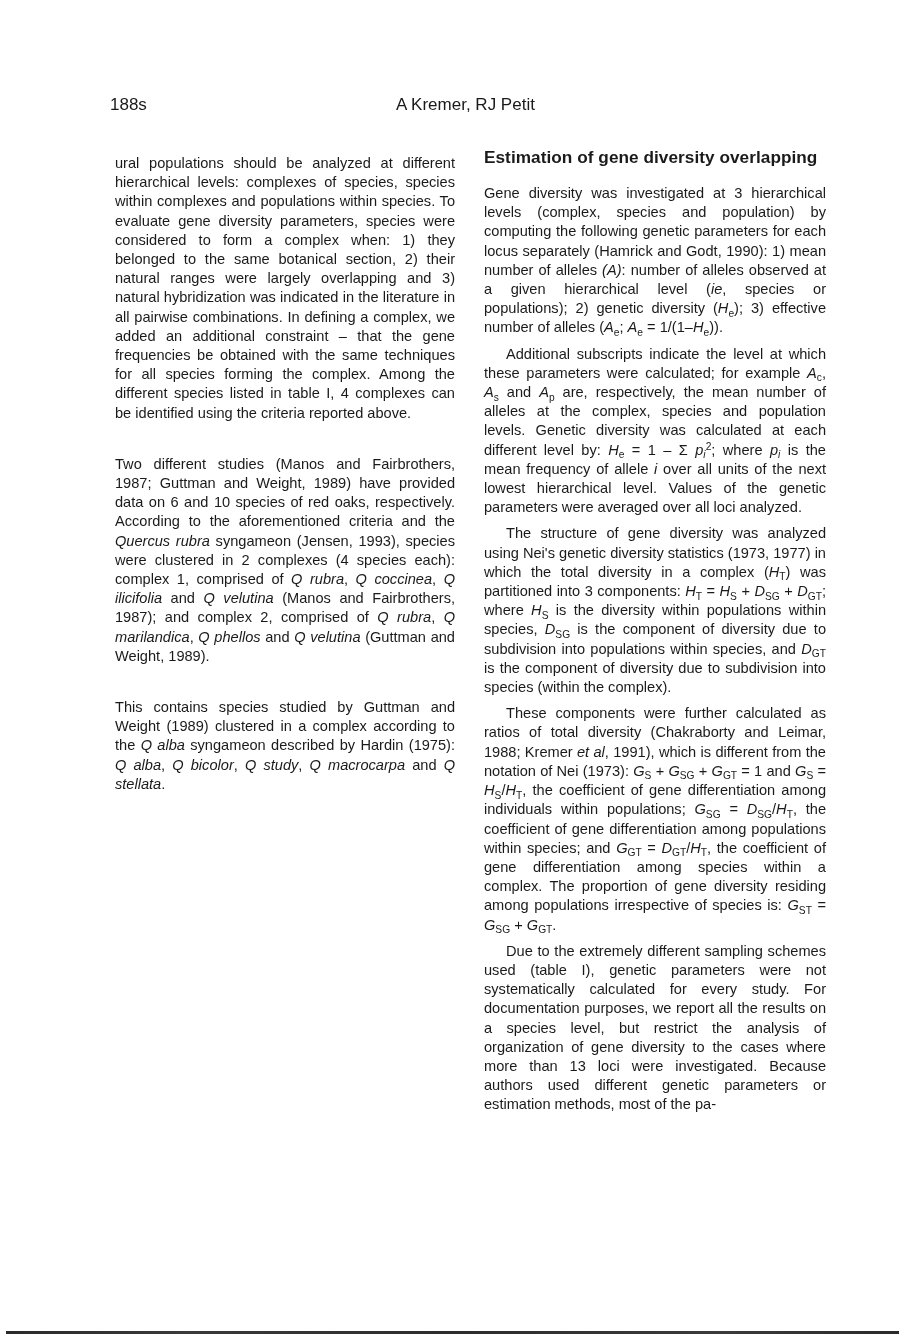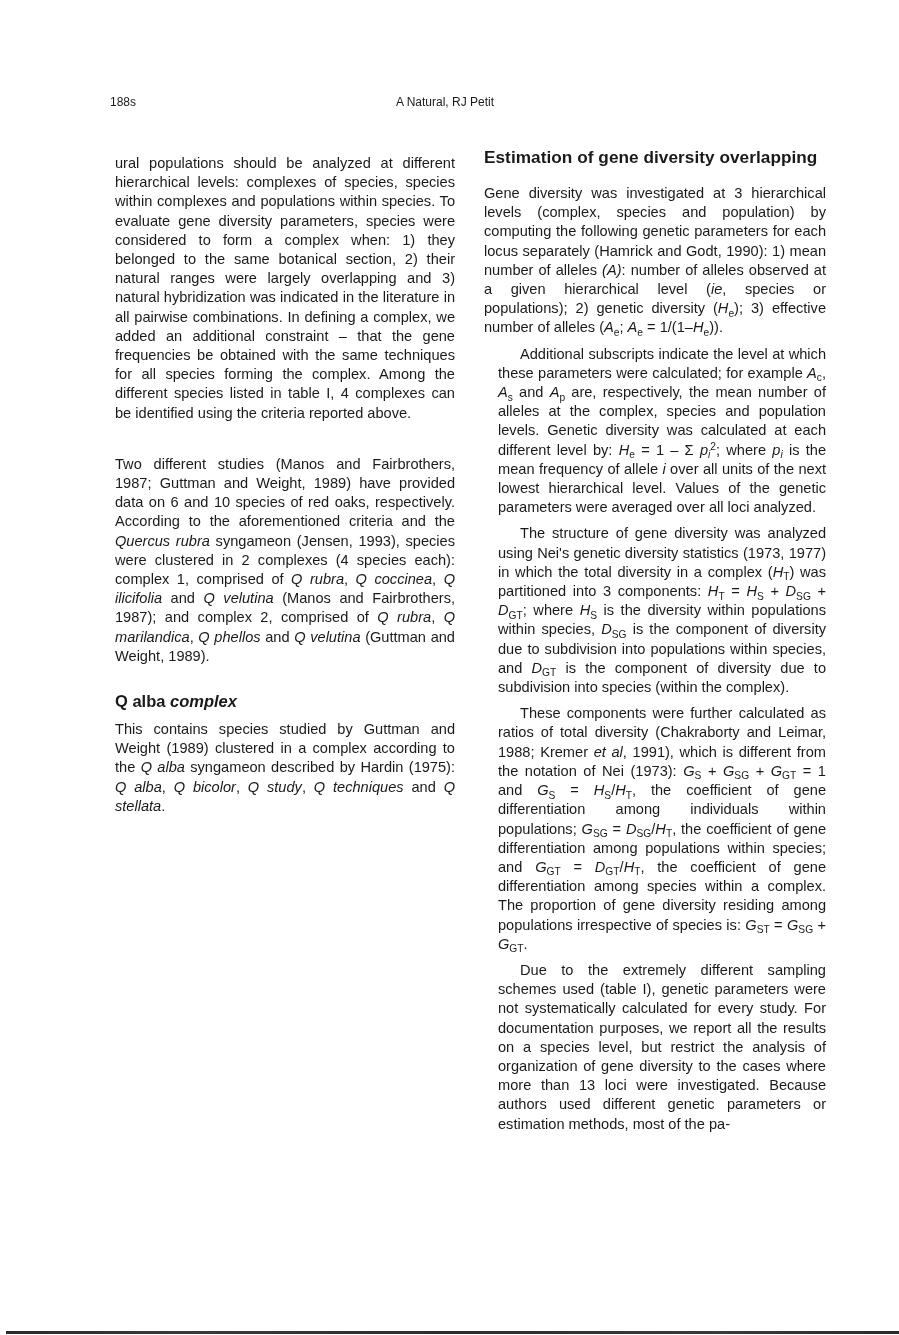--- a/index.html
+++ b/index.html
@@ -2,34 +2,34 @@
 <html><head>
 <meta charset="utf-8">
 <style>
   html, body { margin: 0; padding: 0; background: #ffffff; }
   body {
     width: 899px; height: 1335px; position: relative; overflow: hidden;
     font-family: "Liberation Sans", sans-serif; color: #1a1a1a;
   }
   .running-head {
     position: absolute; top: 95px; left: 110px; width: 728px; height: 24px;
-    font-size: 12px;
+    font-size: 17px;
   }
   .running-head .page-num { position: absolute; left: 0; top: 0; }
   .running-head .authors { position: absolute; left: 286px; top: 0; }
   .col {
     position: absolute; top: 146px; width: 340px;
     font-size: 14.6px; line-height: 19.2px; text-align: justify;
     hyphens: none;
   }
   .col-left { left: 115px; margin-top: 8px; }
   .col-right { left: 484px; width: 342px; }
   .col p { margin: 0; }
   .col p.indent { text-indent: 22px; }
-  .col p + p.indent { margin-top: 7px; margin-left: 14px; }
+  .col p + p.indent { margin-top: 7px; }
   .subhead {
     font-size: 16.5px; line-height: 22px; margin: 0; text-align: left;
   }
   .section-title {
     font-size: 17.2px; font-weight: bold; line-height: 22px; margin: 0 0 16px 0;
     letter-spacing: 0.05px; text-align: left; white-space: nowrap;
   }
   .sub-it { font-style: italic; }
   sub, sup { font-size: 70%; line-height: 0; position: relative; vertical-align: baseline; }
   sub { top: 0.35em; }
@@ -39,40 +39,36 @@
   .bottom-rule {
     position: absolute; left: 6px; right: 0; top: 1331px; height: 3px;
     background: linear-gradient(90deg,#2a2a2a,#3a3a3a 20%,#2c2c2c 50%,#3b3b3b 80%,#2a2a2a);
   }
 </style>
 </head>
 <body>
 
 <div class="running-head">
   <span class="page-num">188s</span>
-  <span class="authors">A Natural, RJ Petit</span>
+  <span class="authors">A Kremer, RJ Petit</span>
 </div>
 
 <div class="col col-left">
   <p>ural populations should be analyzed at different hierarchical levels: complexes of species, species within complexes and populations within species. To evaluate gene diversity parameters, species were considered to form a complex when: 1) they belonged to the same botanical section, 2) their natural ranges were largely overlapping and 3) natural hybridization was indicated in the literature in all pairwise combinations. In defining a complex, we added an additional constraint – that the gene frequencies be obtained with the same techniques for all species forming the complex. Among the different species listed in table I, 4 complexes can be identified using the criteria reported above.</p>
 
   <div>
     <div class="spacer-before-head"></div>
     <div class="spacer-after-head"></div>
     <p>Two different studies (Manos and Fairbrothers, 1987; Guttman and Weight, 1989) have provided data on 6 and 10 species of red oaks, respectively. According to the aforementioned criteria and the <i>Quercus rubra</i> syngameon (Jensen, 1993), species were clustered in 2 complexes (4 species each): complex 1, comprised of <i>Q rubra</i>, <i>Q coccinea</i>, <i>Q ilicifolia</i> and <i>Q velutina</i> (Manos and Fairbrothers, 1987); and complex 2, comprised of <i>Q rubra</i>, <i>Q marilandica</i>, <i>Q phellos</i> and <i>Q velutina</i> (Guttman and Weight, 1989).</p>
   </div>
 
   <div>
     <div class="spacer-before-head"></div>
-    <h3 class="subhead">
-      <span>Q alba</span>
-      <span class="sub-it">complex</span>
-    </h3>
     <div class="spacer-after-head"></div>
-    <p>This contains species studied by Guttman and Weight (1989) clustered in a complex according to the <i>Q alba</i> syngameon described by Hardin (1975): <i>Q alba</i>, <i>Q bicolor</i>, <i>Q study</i>, <i>Q techniques</i> and <i>Q stellata</i>.</p>
+    <p>This contains species studied by Guttman and Weight (1989) clustered in a complex according to the <i>Q alba</i> syngameon described by Hardin (1975): <i>Q alba</i>, <i>Q bicolor</i>, <i>Q study</i>, <i>Q macrocarpa</i> and <i>Q stellata</i>.</p>
   </div>
 
   <div>
     <div class="spacer-before-head"></div>
     <div class="spacer-after-head"></div>
   </div>
 
   <div>
     <div class="spacer-before-head"></div>
     <div class="spacer-after-head"></div>

